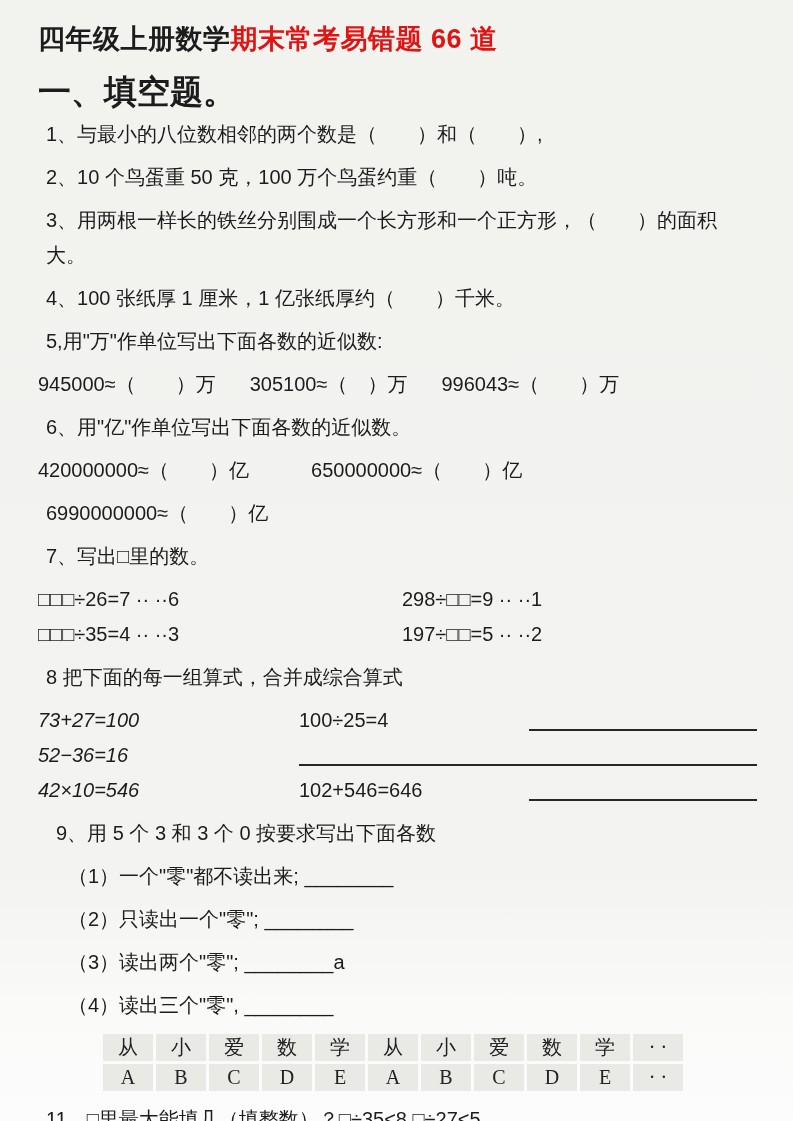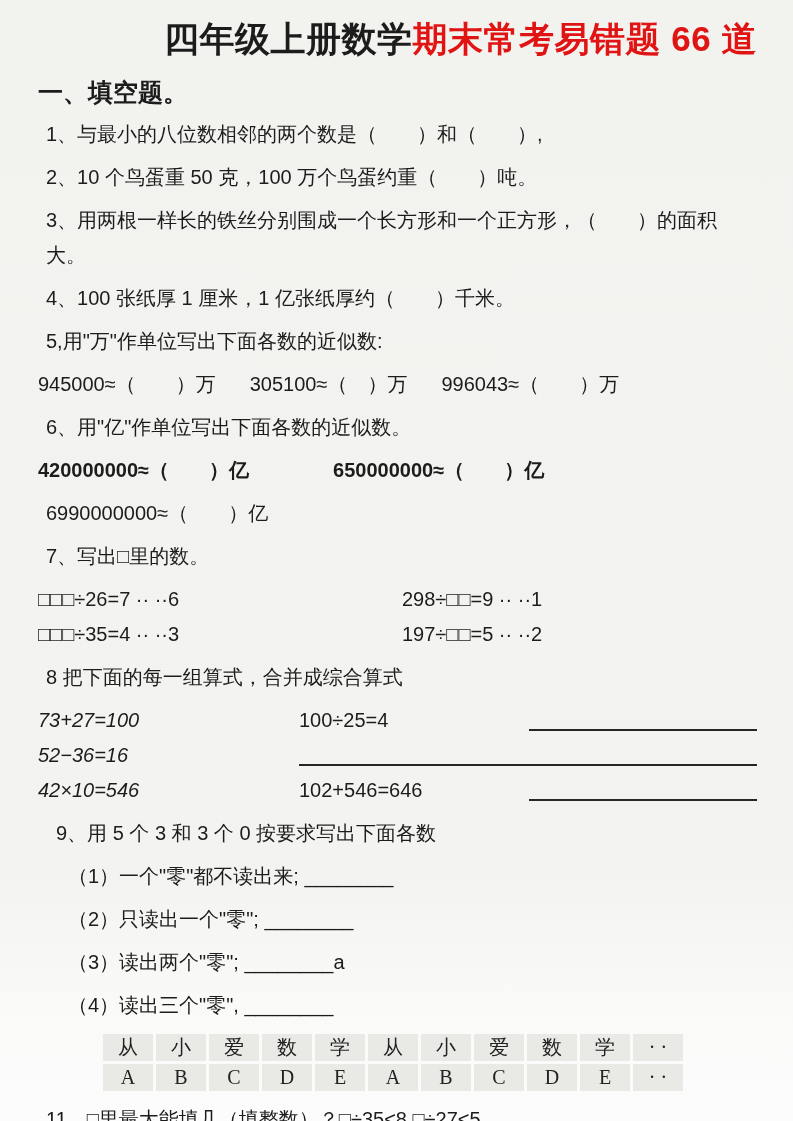--- a/index.html
+++ b/index.html
@@ -7,42 +7,42 @@
   body {
     width: 793px; height: 1121px;
     background: linear-gradient(180deg, #f2f2ef 0%, #f3f3f1 78%, #fafaf9 90%, #fcfcfc 100%);
     color: #1c1c1c;
     font-family: "Liberation Sans", "DejaVu Sans", sans-serif;
     overflow: hidden;
   }
   .page { padding: 16px 36px 0 38px; }
 
   .title {
-    text-align: right;
-    font-size: 35px;
+    text-align: left;
+    font-size: 27px;
     font-weight: 700;
     line-height: 46px;
     letter-spacing: 0.5px;
     white-space: nowrap;
   }
   .title-red { color: #e11414; }
 
   .section-heading {
-    font-size: 25px;
+    font-size: 33px;
     font-weight: 700;
     line-height: 34px;
     margin-top: 13px;
   }
 
   .q { font-size: 20px; line-height: 35px; }
   p.q { margin: 8px; }
 
   .row { display: flex; gap: 44px; }
   .q5-row { gap: 34px; }
-  .q6-row { gap: 84px; font-weight: bold; }
+  .q6-row { gap: 62px; }
   .q7-row .col-left { display: inline-block; width: 320px; }
   .q8-row .c1 { display: inline-block; width: 217px; font-style: italic; }
   .q8-row .c2 { display: inline-block; width: 186px; }
   .answer-line {
     flex: 1;
     align-self: flex-end;
     height: 0;
     border-bottom: 2px solid #262626;
     margin-bottom: 7px;
   }

